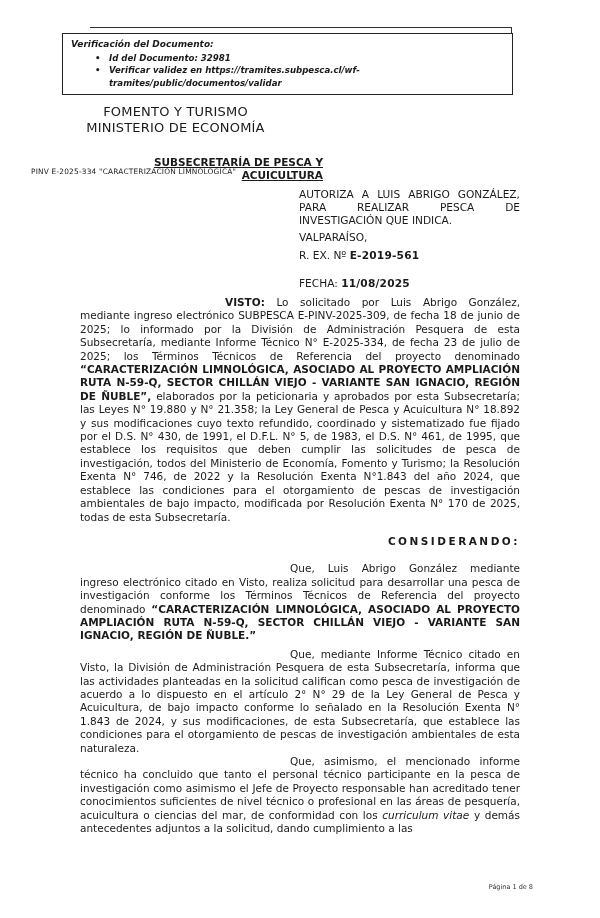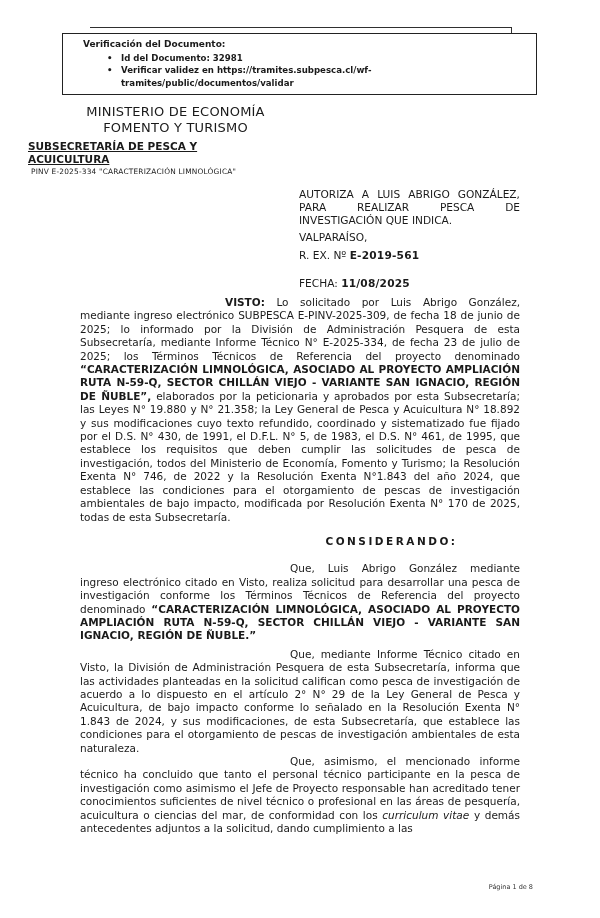--- a/index.html
+++ b/index.html
@@ -11,35 +11,35 @@
     color:#1a1a1a;
     overflow:hidden;
   }
   
   .artifact-h{position:absolute;left:90px;top:27px;width:422px;height:1px;background:#2f2f2f;}
   .artifact-v{position:absolute;left:511px;top:27px;width:1px;height:7px;background:#2f2f2f;}
 
   .verify-box{
     position:absolute;left:62px;top:33px;width:433px;height:52px;
     border:1.5px solid #222;
-    padding:4px 20px;
-    font-size:8.6px;font-weight:bold;line-height:12.5px;
+    padding:4px 8px;
+    font-size:8.6px;font-weight:bold;line-height:12.5px;font-style:italic;
   }
   .verify-title{font-size:9px;}
   .verify-box ul{margin:1px 0 0 0;padding:0 0 0 38px;list-style:none;}
   .verify-box li{position:relative;}
   .verify-box li::before{content:"•";position:absolute;left:-14px;top:0;}
 
   .ministry{
     position:absolute;left:28px;top:104px;width:295px;
     text-align:center;font-size:13px;line-height:16px;letter-spacing:0.2px;
   }
   .subsecretaria{
-    position:absolute;left:28px;top:140px;width:295px;
-    text-align:left;font-size:10.5px;font-weight:bold;line-height:12.5px;
+    position:absolute;left:28px;top:156px;width:295px;
+    text-align:right;font-size:10.5px;font-weight:bold;line-height:12.5px;
   }
   .subsecretaria .inner{display:inline-block;width:185px;text-decoration:underline;}
   .doc-ref{
     position:absolute;left:31px;top:167px;width:280px;
     font-size:7.4px;letter-spacing:0.2px;
   }
 
   .right-block{
     position:absolute;left:299px;top:188px;width:221px;
     font-size:10.6px;line-height:13px;
@@ -53,21 +53,21 @@
   .body-col{
     position:absolute;left:80px;top:296px;width:440px;
     font-size:10.5px;line-height:13.4px;
   }
   .para{text-align:justify;}
   .para.visto{text-indent:145px;}
   .para.que-first{text-indent:210px;}
   .para.que-spaced{text-indent:210px;margin-top:5px;}
   .para.que-tight{text-indent:210px;margin-top:0;}
   .para.heading{
-    text-align:center;text-indent:0;
+    text-align:right;text-indent:0;
     font-weight:bold;letter-spacing:2.5px;
     margin:11px 0 14px 183px;
   }
   .footer-page{
     position:absolute;right:67px;top:883px;
     font-size:6.5px;color:#333;
   }
 </style>
 </head>
 <body>
@@ -79,22 +79,22 @@
 
   <div class="verify-box">
     <div class="verify-title">Verificación del Documento:</div>
     <ul>
         <li>Id del Documento: 32981</li>
         <li>Verificar validez en https://tramites.subpesca.cl/wf-tramites/public/documentos/validar</li>
       </ul>
   </div>
 
   <div class="ministry">
+    <div>FOMENTO Y TURISMO</div>
     <div>MINISTERIO DE ECONOMÍA</div>
-    <div>FOMENTO Y TURISMO</div>
   </div>
 
   <div class="subsecretaria">
     <span class="inner">SUBSECRETARÍA DE PESCA Y ACUICULTURA</span>
   </div>
 
   <div class="doc-ref">PINV E-2025-334 "CARACTERIZACIÓN LIMNOLÓGICA"</div>
 
   <div class="right-block">
     <div class="subject">AUTORIZA A LUIS ABRIGO GONZÁLEZ, PARA REALIZAR PESCA DE INVESTIGACIÓN QUE INDICA.</div>

